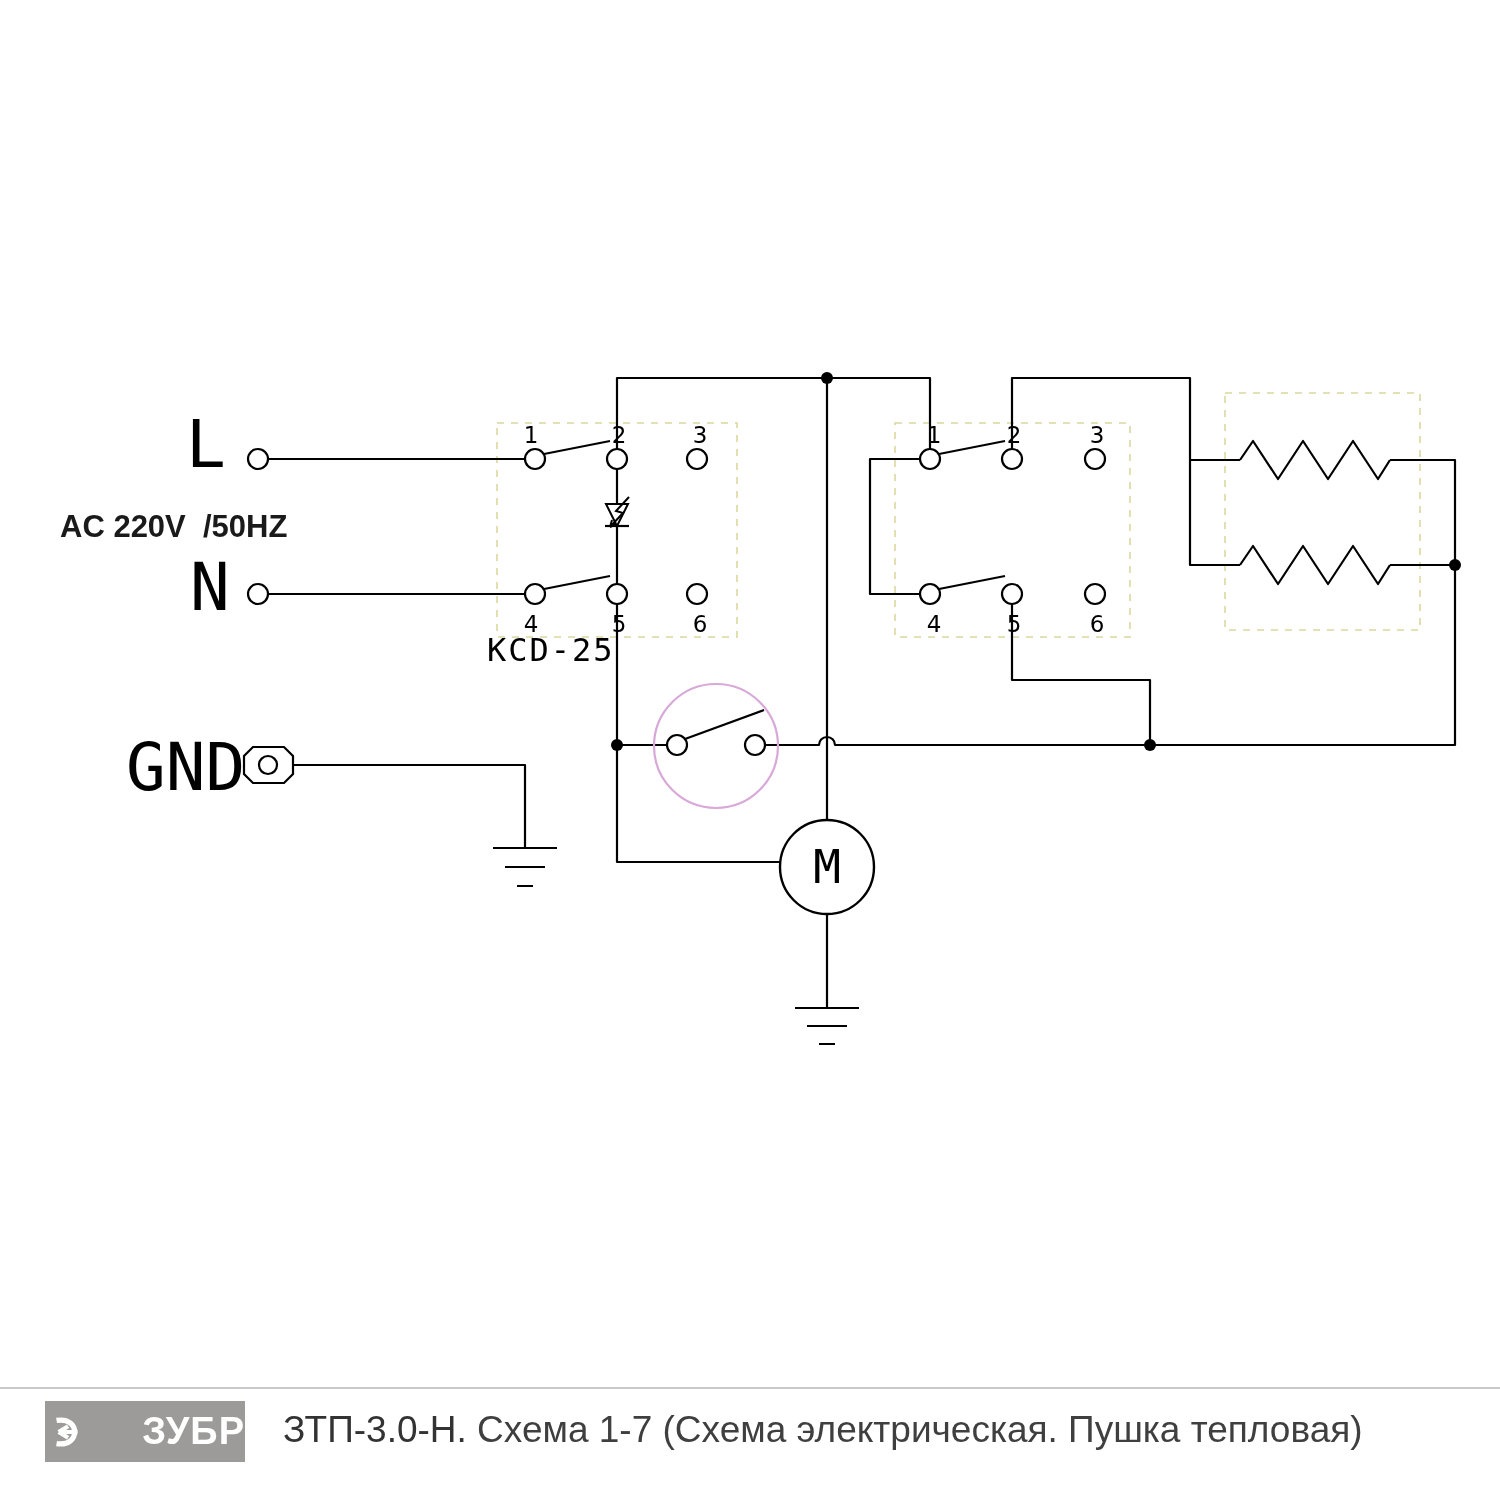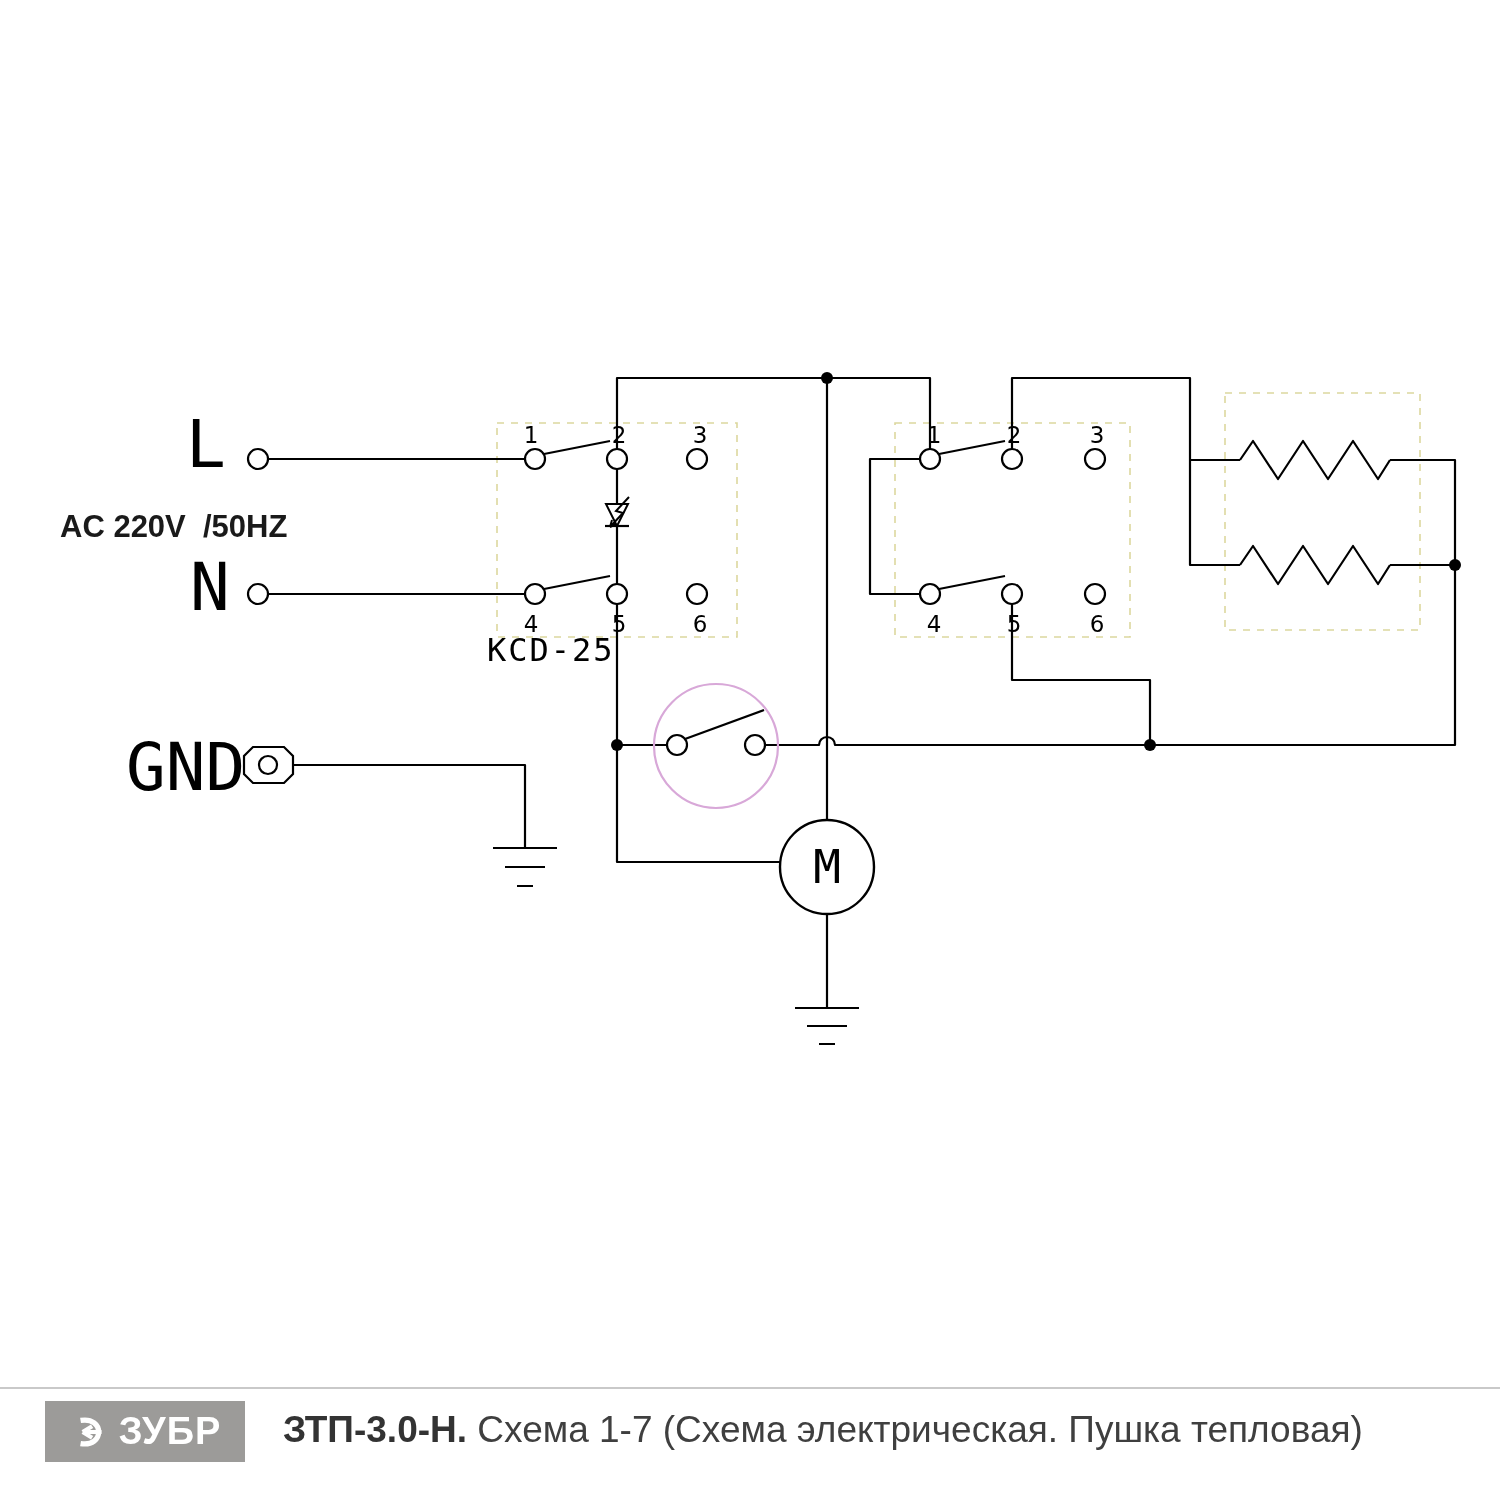--- a/index.html
+++ b/index.html
@@ -8,24 +8,24 @@
   .wire{stroke:#000;stroke-width:2.2;fill:none;stroke-linejoin:round;}
   .term{fill:#fff;stroke:#000;stroke-width:2.2;}
   .dot{fill:#000;stroke:none;}
   .dashed{fill:none;stroke-width:1.6;stroke-dasharray:7 7;}
   .big-label{font-family:"DejaVu Sans Mono",monospace;font-size:66px;}
   .rating{font-family:"Liberation Sans",sans-serif;font-weight:bold;font-size:31px;white-space:pre;fill:#1a1a1a;}
   .num{font-family:"DejaVu Sans","Liberation Sans",sans-serif;font-size:23px;text-anchor:middle;}
   .kcd{font-family:"DejaVu Sans Mono",monospace;font-size:32px;letter-spacing:2px;}
   .motor-m{font-family:"DejaVu Sans Mono",monospace;font-size:46px;text-anchor:middle;}
   .footer-rule{position:absolute;left:0;top:1387px;width:1500px;height:2px;background:#c9c9c9;}
-  .logo-box{position:absolute;left:45px;top:1401px;width:200px;height:61px;background:#9c9b99;display:flex;align-items:center;justify-content:center;gap:8px;}
+  .logo-box{position:absolute;left:45px;top:1401px;width:200px;height:61px;background:#9c9b99;display:flex;align-items:center;justify-content:space-between;gap:8px;}
   .logo-text{color:#ffffff;font-weight:bold;font-size:38px;letter-spacing:1px;font-family:"Liberation Sans",sans-serif;}
   .caption{position:absolute;left:283px;top:1409px;font-size:37px;color:#3f3f3f;white-space:nowrap;font-family:"Liberation Sans",sans-serif;}
-  .caption .model{font-weight:bold;color:#333333;text-align:right;}
+  .caption .model{font-weight:normal;color:#333333;text-align:right;}
 </style>
 </head>
 <body>
 
 <div id="page">
 
   <svg width="1500" height="1500" viewBox="0 0 1500 1500" style="position:absolute;left:0;top:0;">
 
     <rect class="dashed" x="497" y="423" width="240" height="214" stroke="#dcd79e"></rect>
     <rect class="dashed" x="895" y="423" width="235" height="214" stroke="#dcd79e"></rect>

